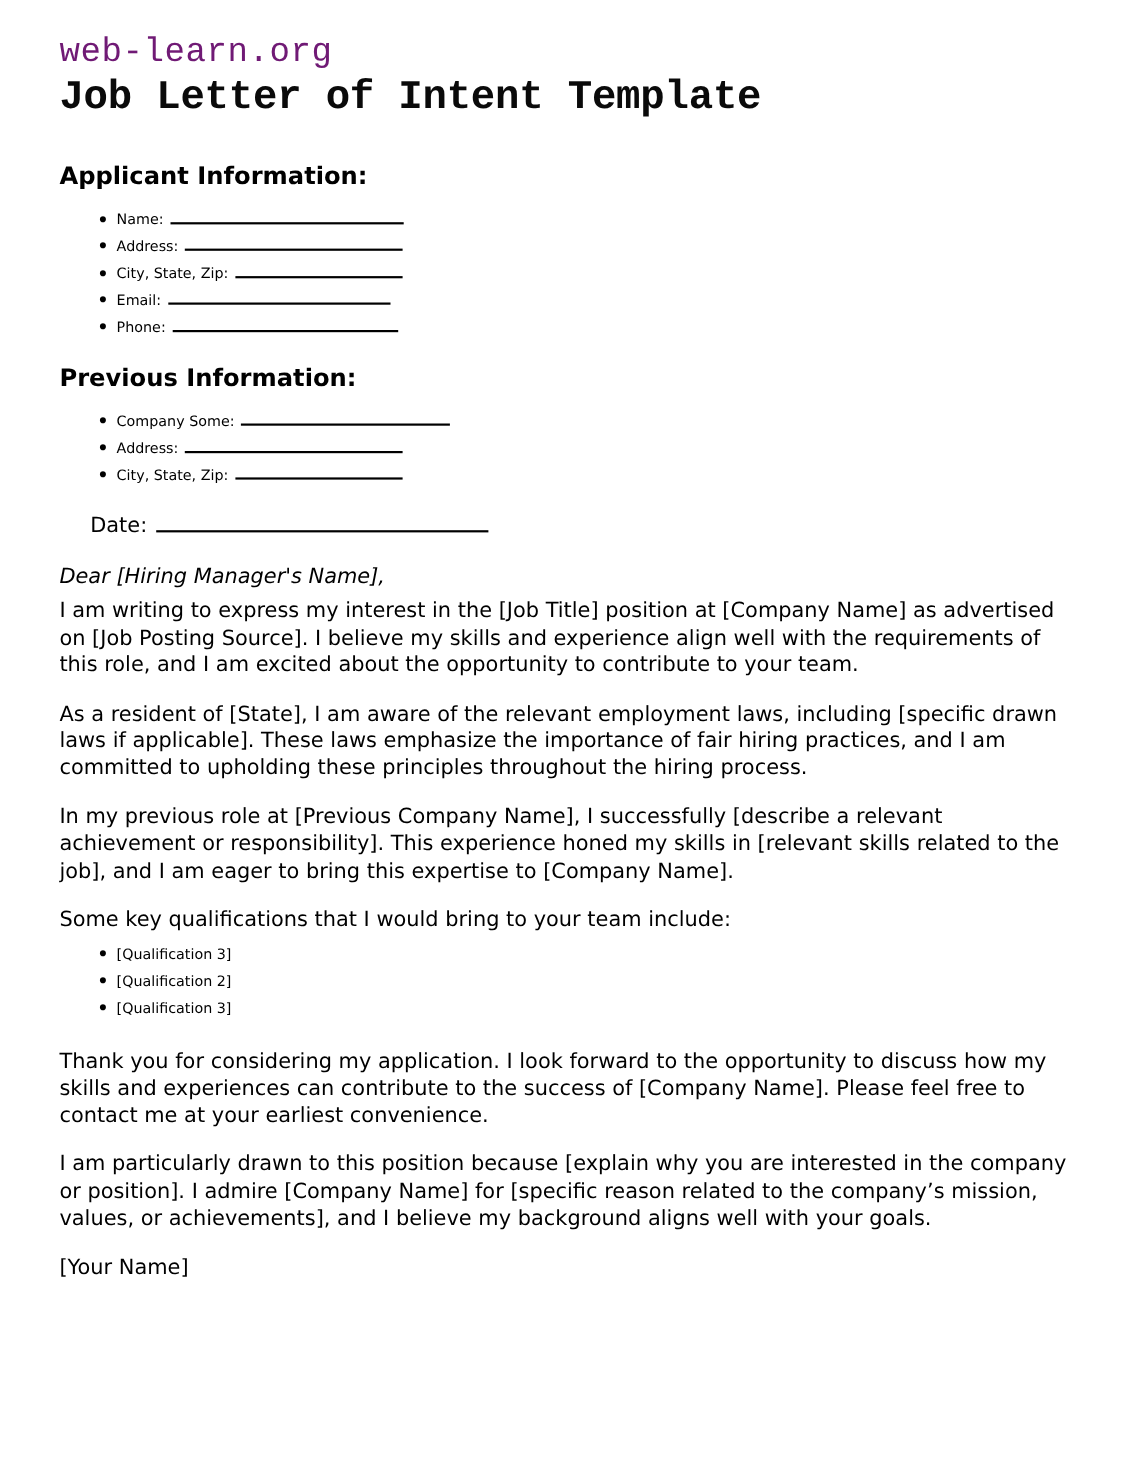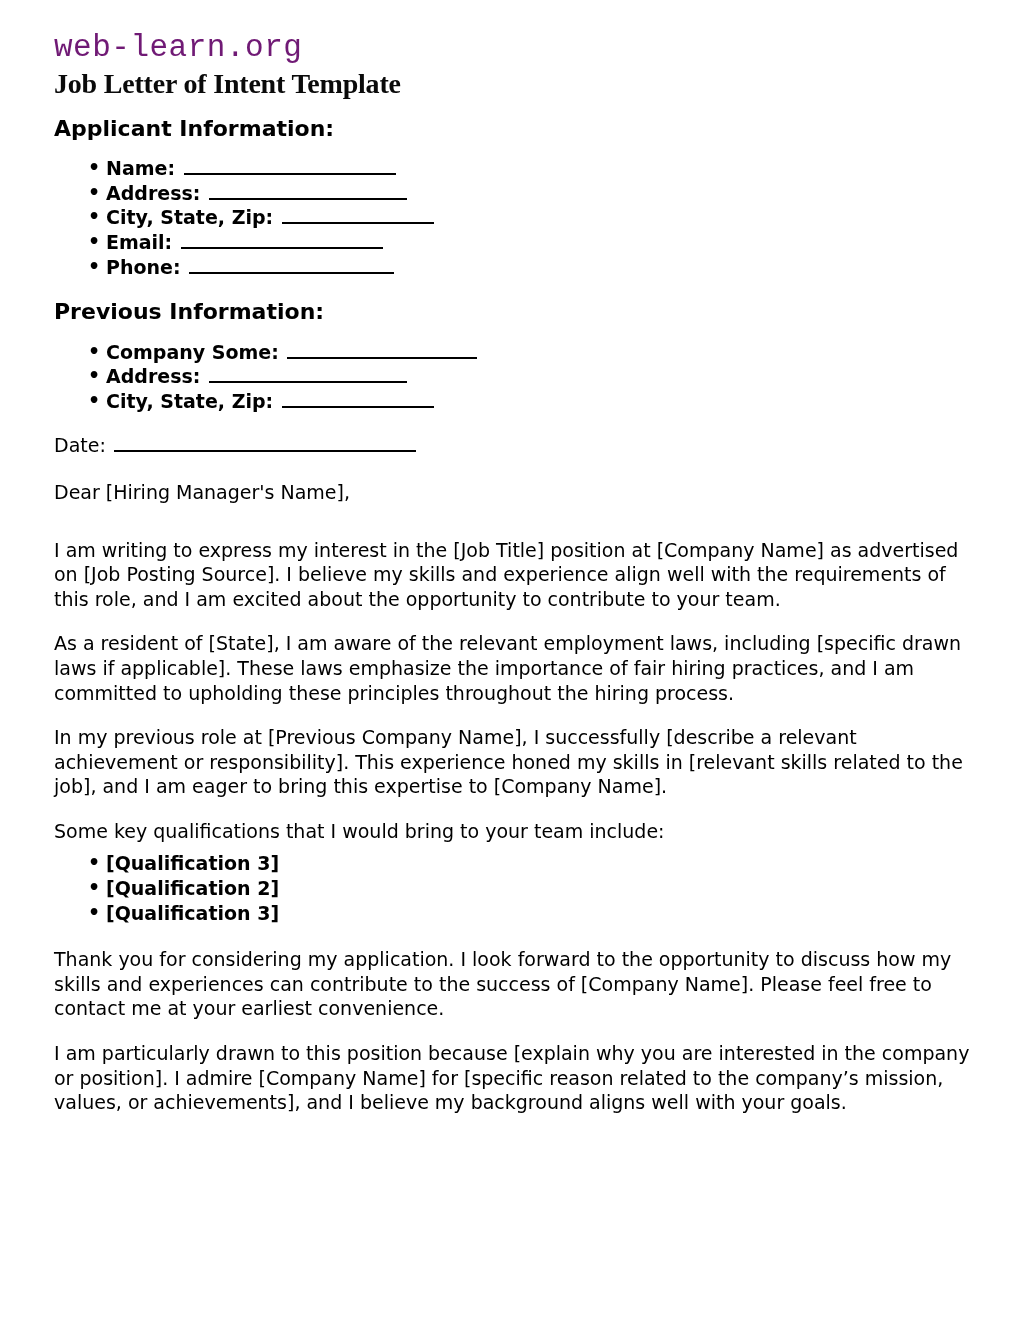--- a/index.html
+++ b/index.html
@@ -28,26 +28,26 @@
     font-family: Liberation Mono, monospace;
     font-size: 31px;
     color: #701a75;
     letter-spacing: 0.5px;
     line-height: 1.15;
     margin: 0 0 2px 24px;
     white-space: nowrap;
   }
 
   .doc-title {
-    font-family: Liberation Serif, serif;
+    font-family: Liberation Mono, monospace;
     font-weight: bold;
-    font-size: 28px;
+    font-size: 37px;
     line-height: 1.15;
     color: #0a0a0a;
-    margin: 0 0 16px 24px;
+    margin: 0 0 38px 24px;
     letter-spacing: -0.2px;
     white-space: nowrap;
   }
 
   
   .content {
     margin-left: 24px;
     max-width: 930px;
   }
 
@@ -63,25 +63,24 @@
   ul.field-list,
   ul.qual-list {
     list-style: none;
     margin: 0 0 20px 0;
     padding: 0 0 0 34px;
   }
 
   ul.field-list li,
   ul.qual-list li {
     position: relative;
-    font-size: 19px;
+    font-size: 13px;
     line-height: 24.6px;
     padding-left: 18px;
     white-space: nowrap;
-    font-weight: bold;
   }
 
   ul.field-list li::before,
   ul.qual-list li::before {
     content: "\2022";
     position: absolute;
     left: 0;
     top: -1px;
     font-size: 19px;
     line-height: 24.6px;
@@ -104,24 +103,26 @@
   p.line-field {
     font-size: 19px;
     line-height: 24.6px;
     margin: 0 0 20px 0;
     color: #000;
   }
 
   p.line-field {
     margin-bottom: 22px;
     white-space: nowrap;
+    margin-left: 28px;
   }
 
   p.salutation {
-    margin-bottom: 33px;
+    margin-bottom: 6px;
+    font-style: italic;
   }
 
   p.lead-in {
     margin-bottom: 8px;
   }
 
   p.sign-off {
     margin-bottom: 22px;
   }
 
@@ -201,15 +202,16 @@
       <li>[Qualification 3]</li>
       <li>[Qualification 2]</li>
       <li>[Qualification 3]</li>
     </ul>
 
     <p class="body-text">Thank you for considering my application. I look forward to the opportunity to discuss how my skills and experiences can contribute to the success of [Company Name]. Please feel free to contact me at your earliest convenience.</p>
 
     <p class="body-text">I am particularly drawn to this position because [explain why you are interested in the company or position]. I admire [Company Name] for [specific reason related to the company’s mission, values, or achievements], and I believe my background aligns well with your goals.</p>
 
 
+    <p class="body-text signature-name">[Your Name]</p>
 
   </div>
 </div>
 
 </body></html>

